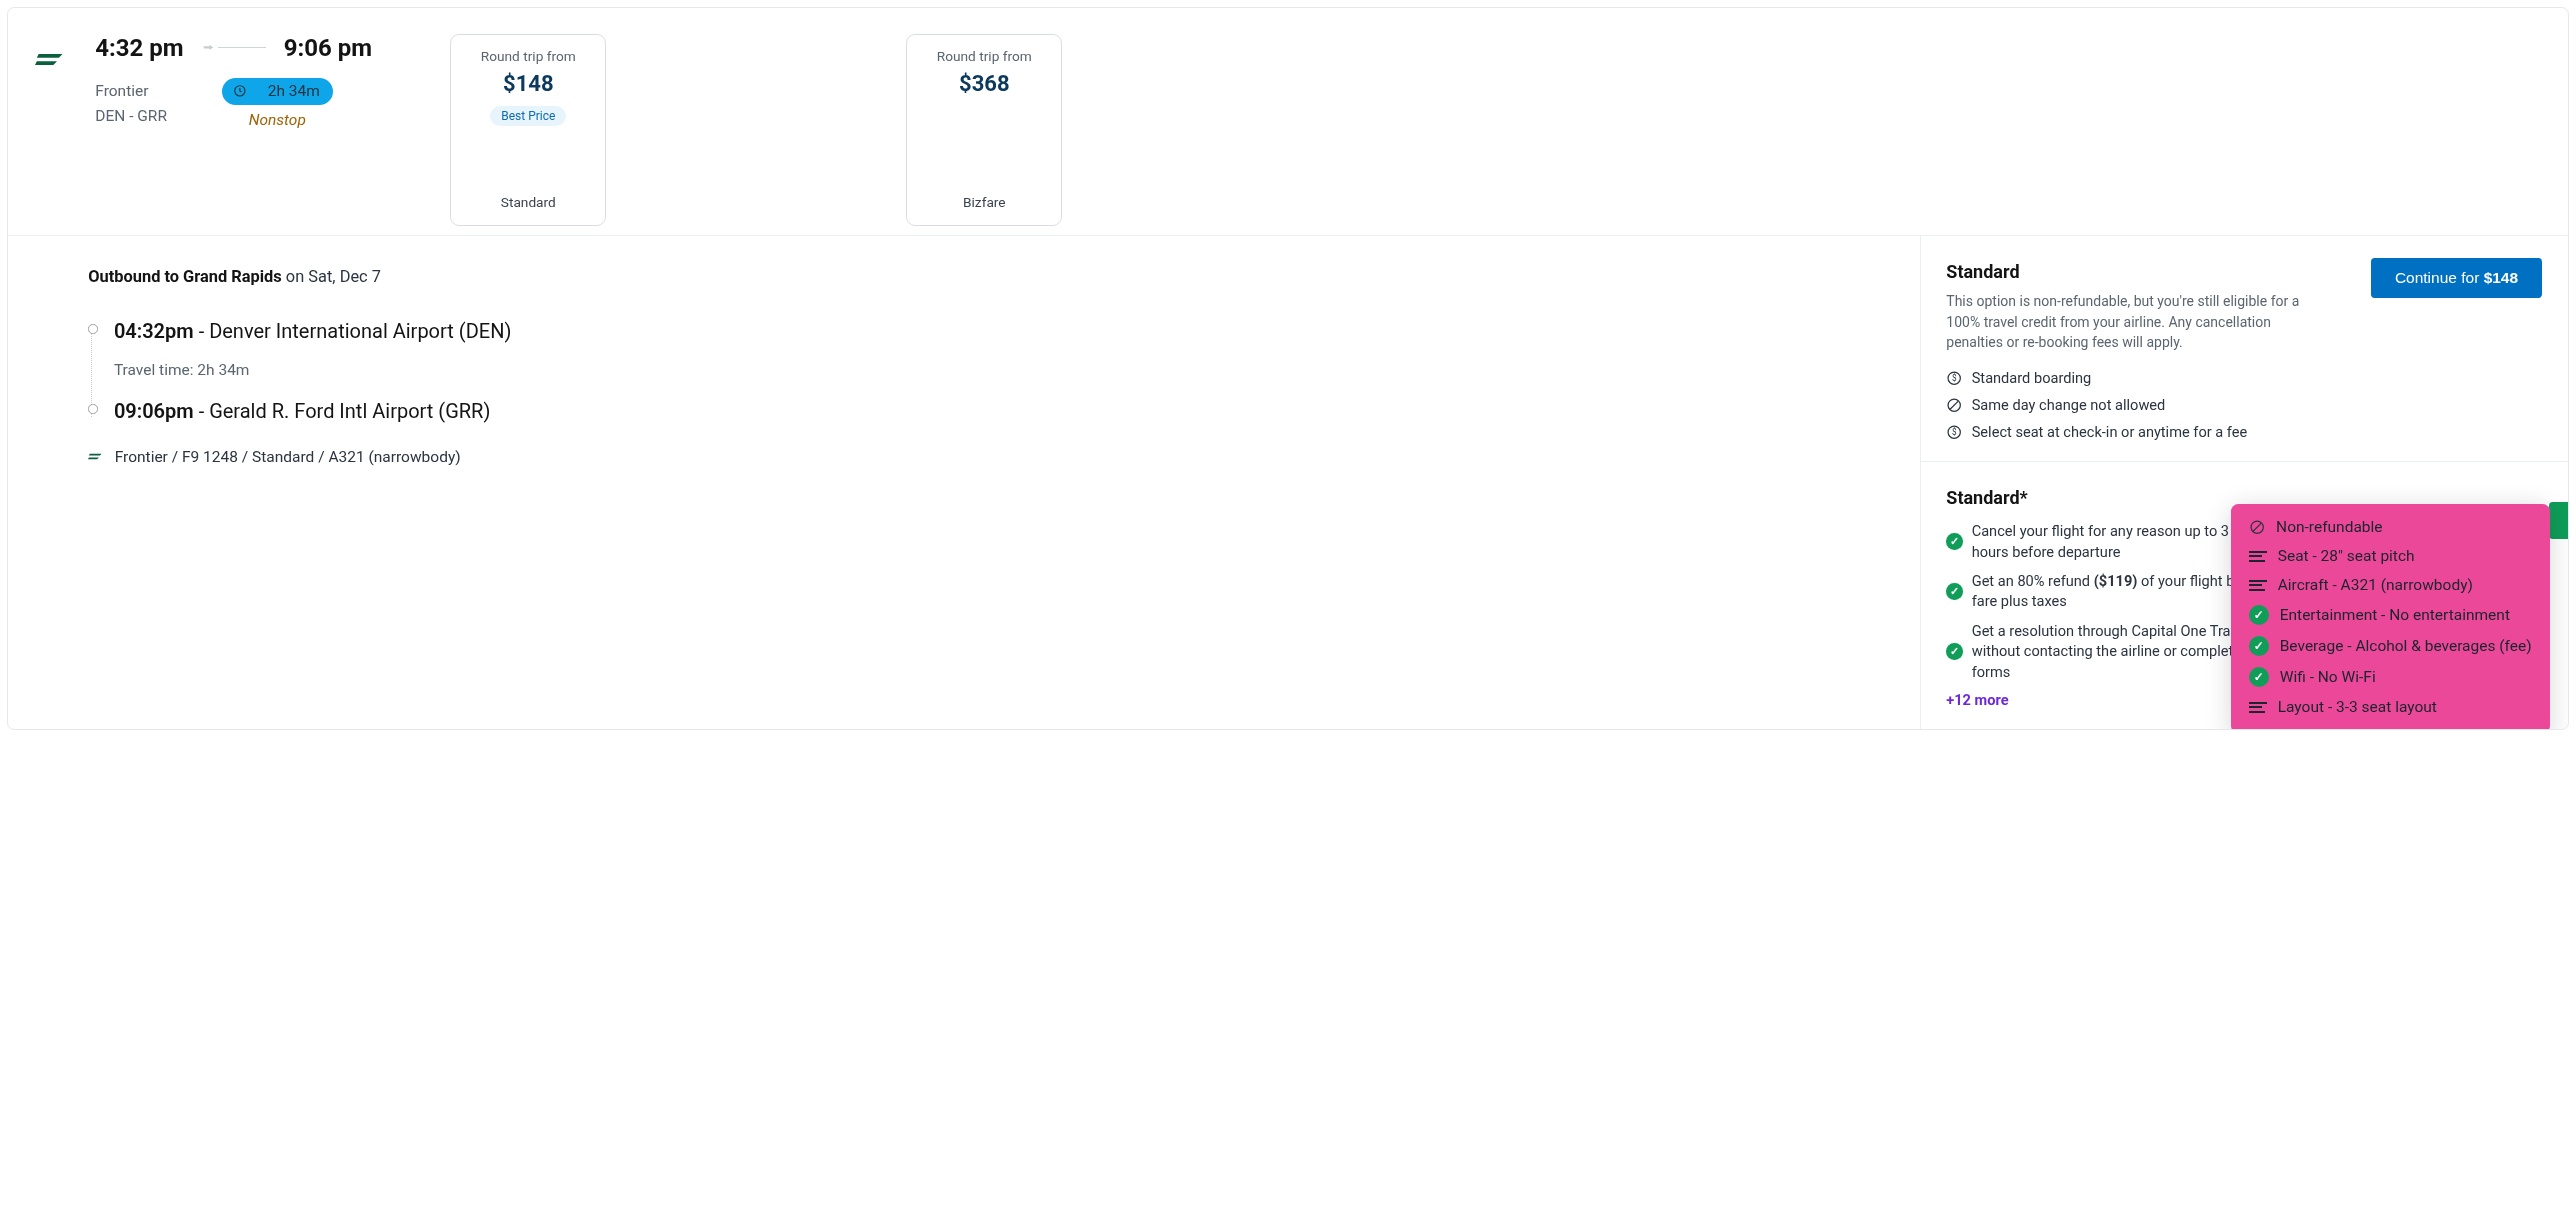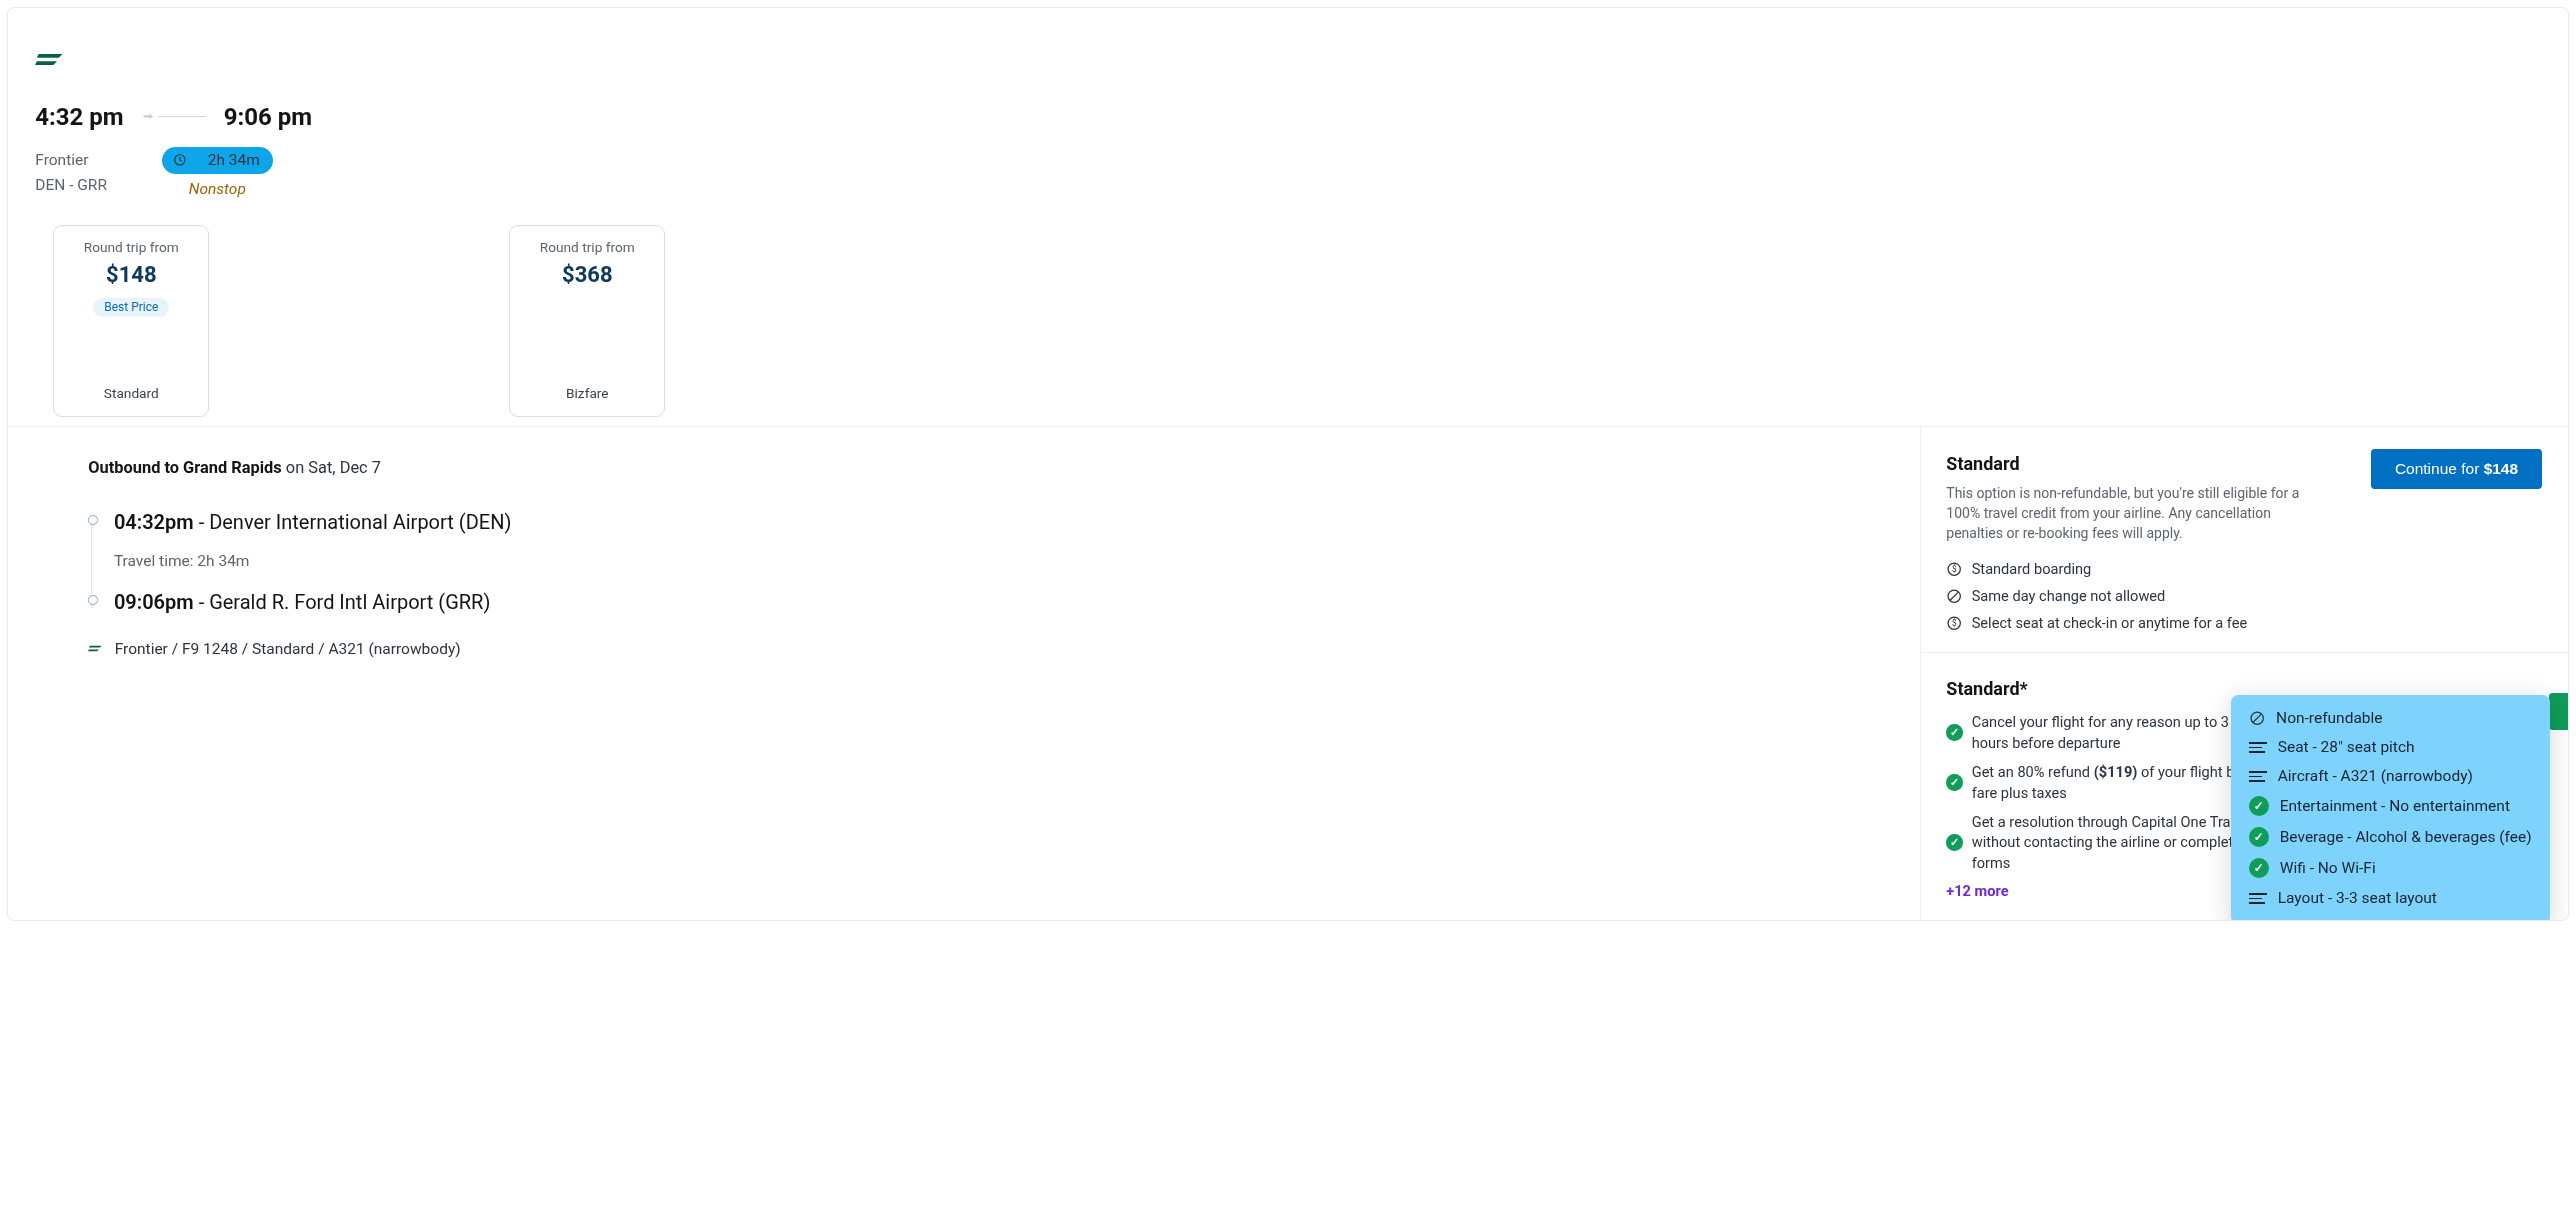--- a/index.html
+++ b/index.html
@@ -14,21 +14,20 @@
     margin: 7.3px 7.3px 0 7.3px;
     overflow: hidden;
     background: #fff;
   }
   
   .summary-row {
     display: flex;
     align-items: flex-start;
     padding: 25.6px 27px 9px 27px;
     gap: 27px;
-    flex-direction: column;
   }
   .airline-logo {
     width: 33px; height: 33px;
     margin-top: 9px;
   }
   .airline-logo svg { width: 33px; height: 33px; }
   .flight-block {
     display: flex;
     flex-direction: column;
     gap: 16.4px;
@@ -148,21 +147,21 @@
 
   .more-link { color:#6d28d9; font-weight:700; font-size:14.6px; margin-top:9px; cursor:pointer; display:inline-block; }
   .green-btn-edge {
     position:absolute; right:-18px; top:40px;
     width:37px; height:37px; background:#0f9d58; border-radius:3.7px;
   }
 
   
   .popover {
     position:absolute; right: 18px; top: 42px;
-    width: 319px; background:#7dd3fc; border-radius:7.3px;
+    width: 319px; background:#ec4899; border-radius:7.3px;
     box-shadow: 0 5.5px 25.6px rgba(20,30,40,.18);
     padding: 14.6px 18px 16.4px;
     z-index: 5;
   }
   .popover ul { list-style:none; display:flex; flex-direction:column; gap:11px; }
   .popover li { display:flex; align-items:center; gap:11px; font-size:15.5px; color:#1c2430; }
   .ico-lines { width:18px;height:11px;display:inline-flex;flex-direction:column;justify-content:space-between; flex-shrink:0;}
   .ico-lines span{height:1.8px;background:#1c2430;display:block;}
   .ico-lines span:nth-child(1){width:18px;}
   .ico-lines span:nth-child(2){width:12.8px;}

